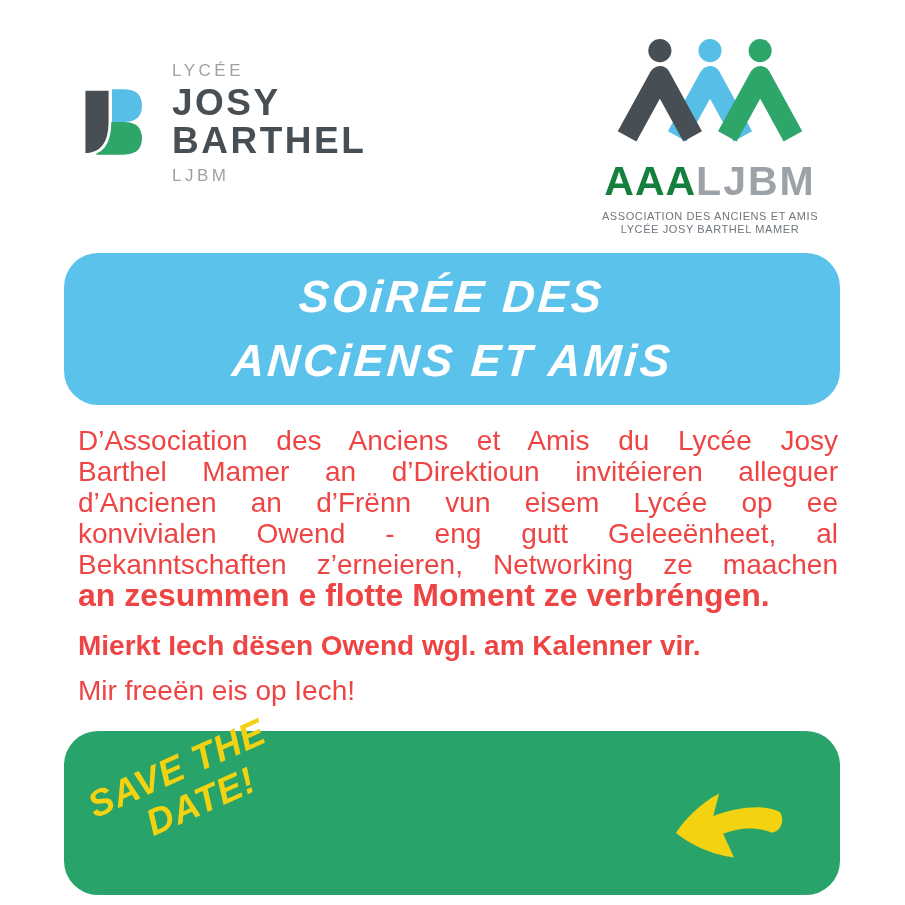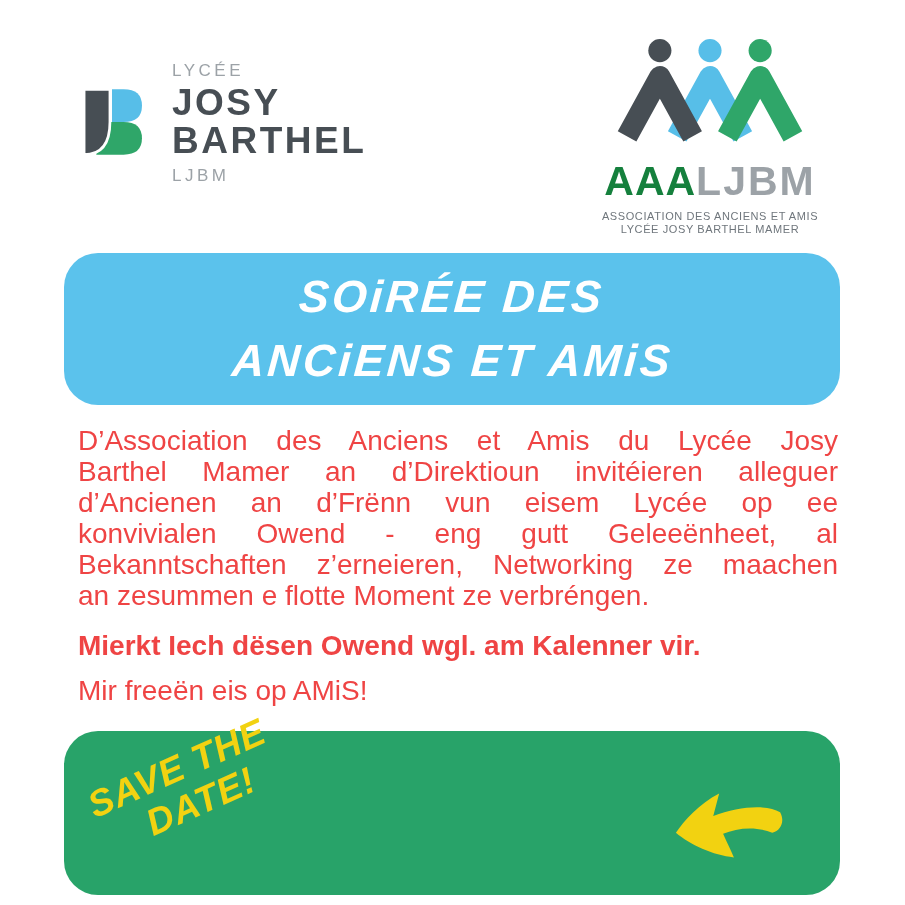--- a/index.html
+++ b/index.html
@@ -37,21 +37,21 @@
   .title-line {
     color:#ffffff; font-weight:800; font-style:italic;
     font-size:45px; line-height:48px; letter-spacing:3px;
     transform:skewX(-4deg);
     white-space:nowrap;
   }
 
   
   .body-text { position:absolute; left:78px; top:397px; width:760px; color:#ef4444; }
   .jl { font-size:28px; line-height:31px; text-align:justify; text-align-last:justify; }
-  .jl-last { font-size:28px; line-height:31px; text-align:left; }
+  .jl-last { font-size:32px; line-height:31px; text-align:left;font-weight:bold; }
   .para2 { margin-top:19px; font-size:28px; line-height:31px;font-weight:bold; }
   .para3 { margin-top:14px; font-size:28px; line-height:31px; }
 
   
   .date-banner {
     position:absolute; left:64px; top:703px; width:776px; height:164px;
     background:#28A369; border-radius:34px;
   }
   .save-the-date {
     position:absolute; left:26px; top:16px;
@@ -113,21 +113,21 @@
   </div>
 
   <div class="body-text">
     <div class="jl">D’Association des Anciens et Amis du Lycée Josy</div>
     <div class="jl">Barthel Mamer an d’Direktioun invitéieren alleguer</div>
     <div class="jl">d’Ancienen an d’Frënn vun eisem Lycée op ee</div>
     <div class="jl">konvivialen Owend - eng gutt Geleeënheet, al</div>
     <div class="jl">Bekanntschaften z’erneieren, Networking ze maachen</div>
     <div class="jl-last">an zesummen e flotte Moment ze verbréngen.</div>
     <div class="para2">Mierkt Iech dësen Owend wgl. am Kalenner vir.</div>
-    <div class="para3">Mir freeën eis op AMiS!</div>
+    <div class="para3">Mir freeën eis op Iech!</div>
   </div>
 
   <div class="date-banner">
     <div class="save-the-date">
       <div>SAVE THE</div>
       <div class="save-line2">DATE!</div>
     </div>
     <svg class="arrow" viewBox="0 0 120 80">
       <path d="M6 50
                C14 38 30 20 50 10

